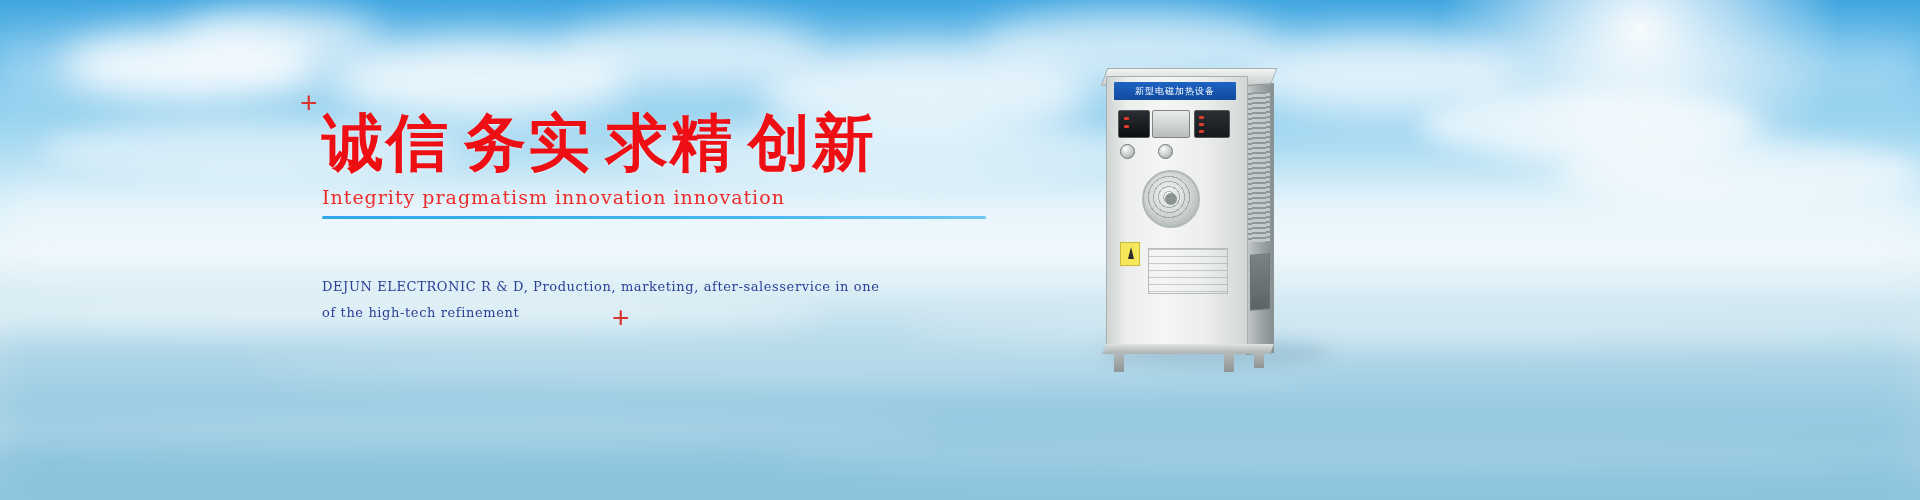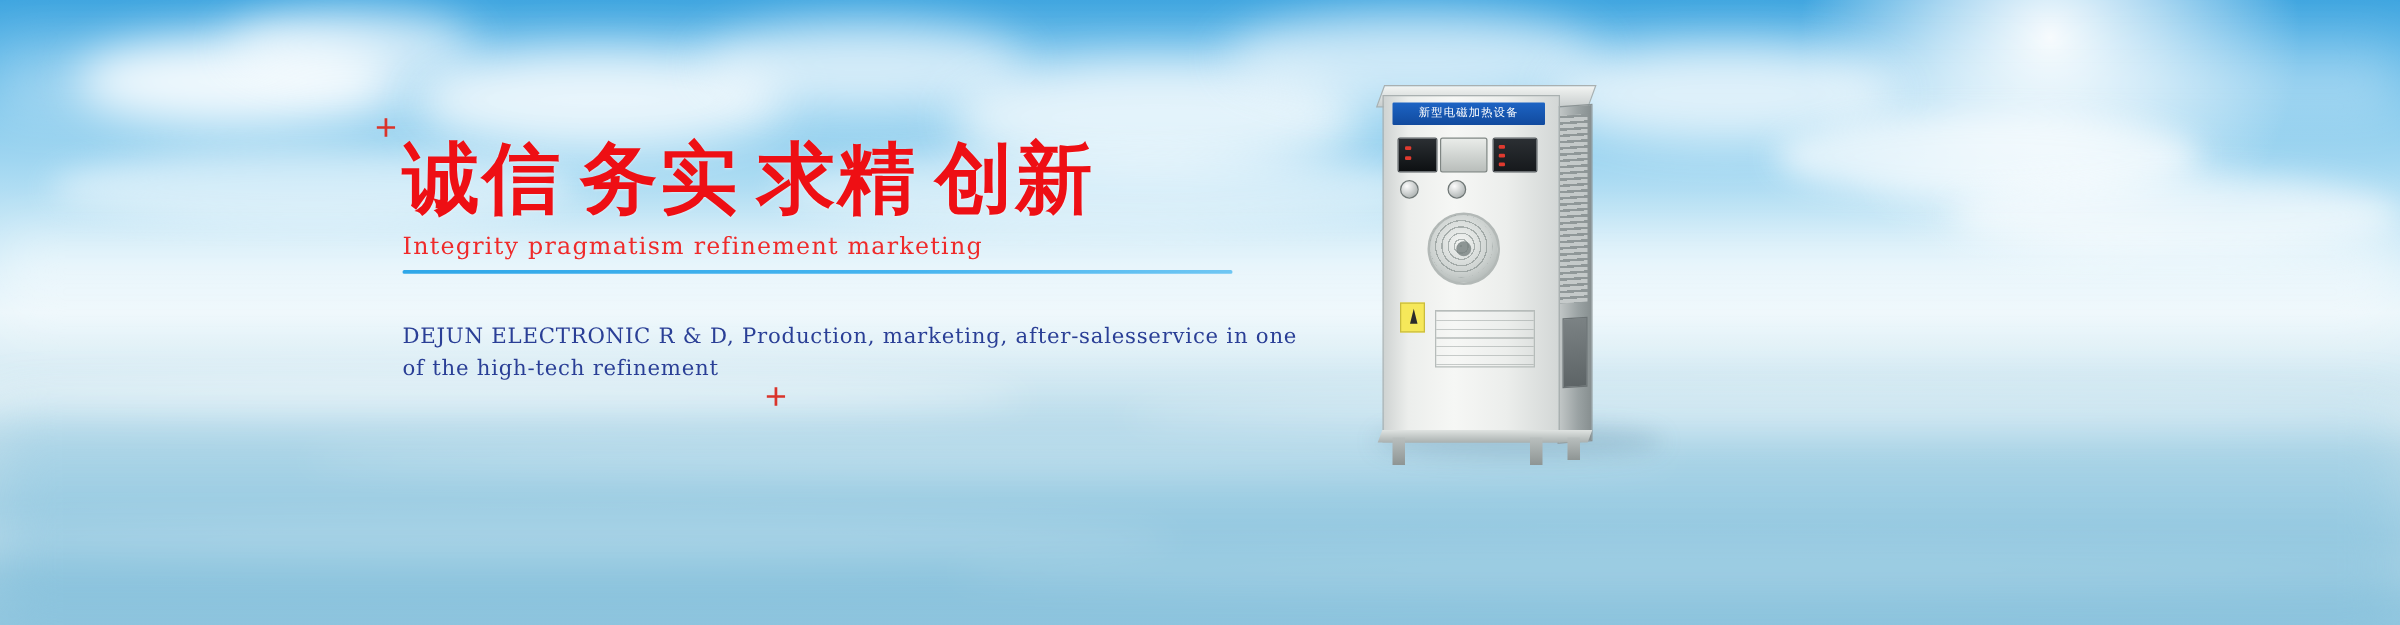--- a/index.html
+++ b/index.html
@@ -49,22 +49,22 @@
     border-radius:2px;
   }
   .desc-cn{
     position:absolute;left:322px;top:238px;
     color:#2046c9;font-size:28px;letter-spacing:1px;
     font-family:"DejaVu Serif","Liberation Serif",serif;
     white-space:nowrap;
     text-shadow:0 1px 1px rgba(255,255,255,.4);
   }
   .desc-en{
-    position:absolute;left:322px;top:256px;
-    color:#2a3f96;font-size:17px;letter-spacing:.6px;line-height:26px;
+    position:absolute;left:322px;top:274px;
+    color:#2a3f96;font-size:13px;letter-spacing:.6px;line-height:26px;
     font-family:"DejaVu Serif","Liberation Serif",serif;
     white-space:nowrap;
   }
   .desc-en div{white-space:nowrap;}
 
   
   .machine{position:absolute;left:1096px;top:58px;width:180px;height:300px;}
   .m-shadow{position:absolute;left:1100px;top:340px;width:230px;height:26px;background:rgba(60,110,140,.22);border-radius:50%;filter:blur(9px);}
   .m-body{
     position:absolute;left:10px;top:18px;width:140px;height:276px;
@@ -170,21 +170,21 @@
 
   <div class="content">
 
     <span class="plus plus-1">+</span>
     <span class="plus plus-2">+</span>
 
     <div class="headline">
       <span>诚信</span><span>务实</span><span>求精</span><span>创新</span>
     </div>
 
-    <div class="sub-en">Integrity  pragmatism  refinement  marketing</div>
+    <div class="sub-en">Integrity  pragmatism  innovation  innovation</div>
 
     <div class="rule"></div>
 
 
     <div class="desc-en">
       <div>DEJUN ELECTRONIC R &amp; D, Production, marketing, after-salesservice in one</div>
       <div>of the high-tech refinement</div>
     </div>
   </div>
 

